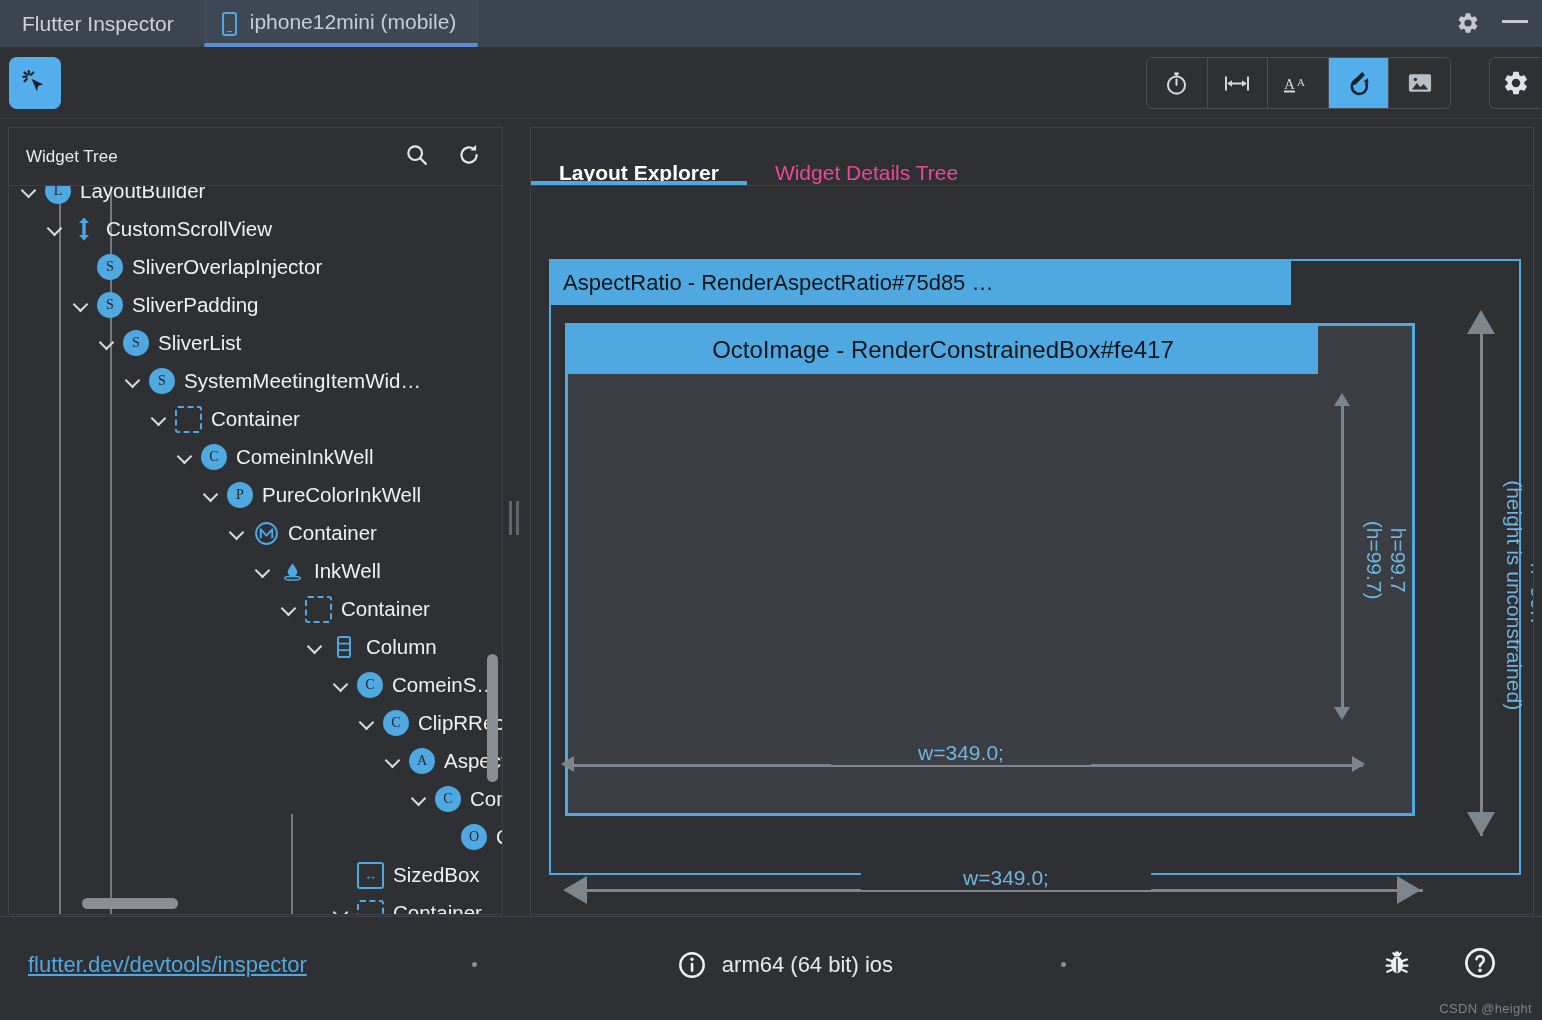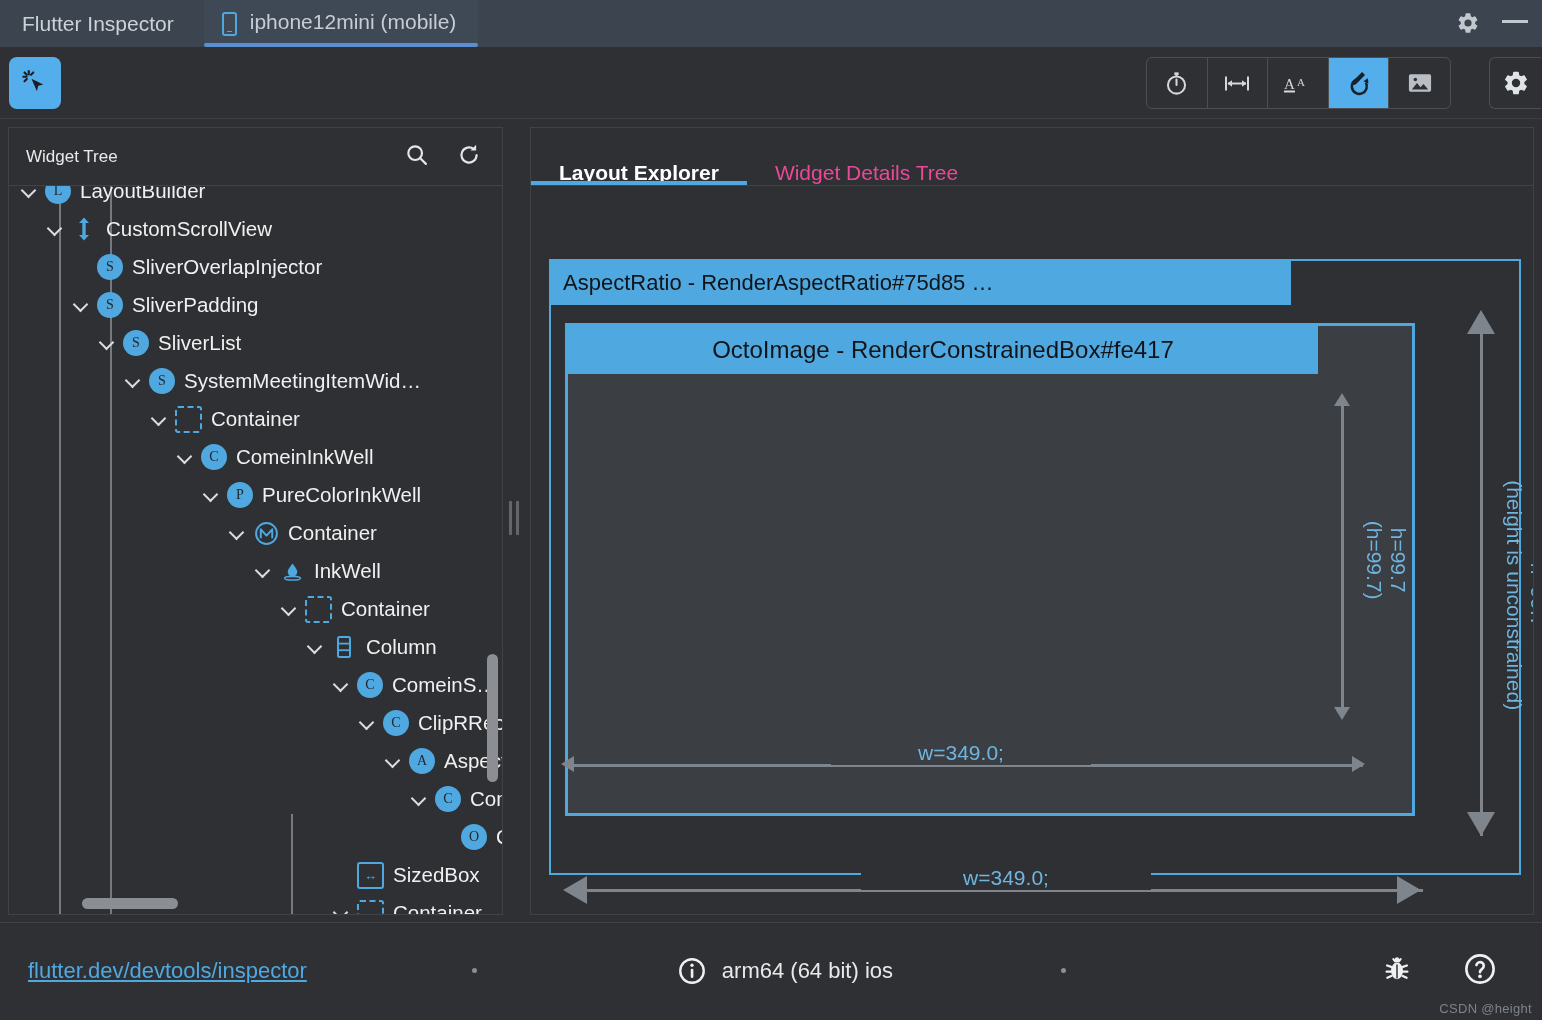--- a/index.html
+++ b/index.html
@@ -307,21 +307,21 @@
   }
   .arrow-line-v {
     position: absolute; width: 2.5px; background: #7e858c;
   }
   .arrow-head {
     position: absolute; width: 0; height: 0;
   }
 
   
   .statusbar {
-    position: absolute; left: 0; bottom: 2px;
+    position: absolute; left: 0; bottom: 8px;
     width: 1542px; height: 96px;
     background: #2e3033;
     border-top: 1px solid #3f4347;
     box-sizing: border-box;
     display: flex; align-items: center;
   }
   .status-link {
     font-size: 22px; color: #4fa8e0;
     text-decoration: underline;
     margin-left: 28px;

